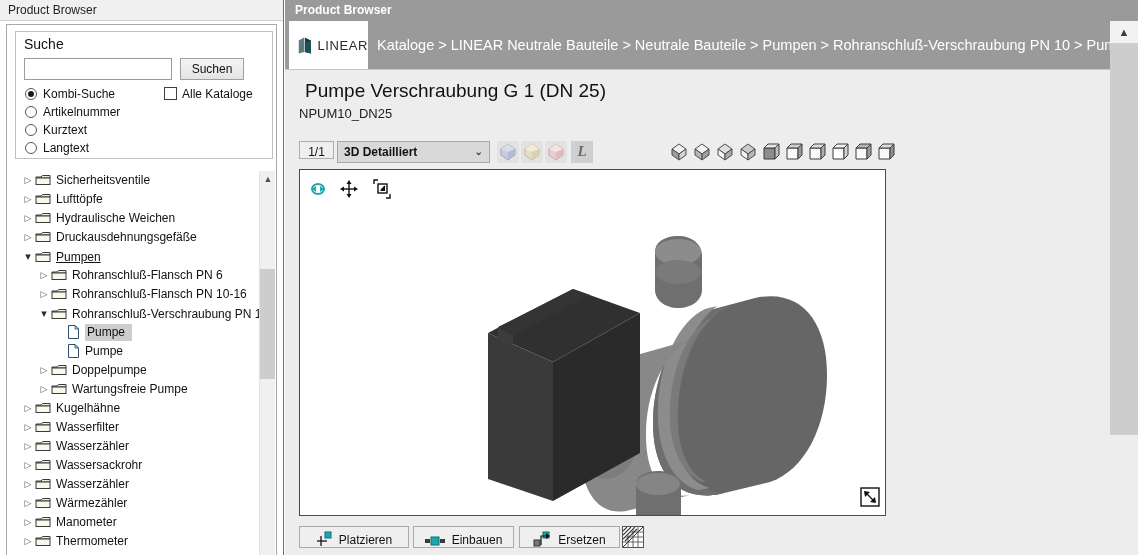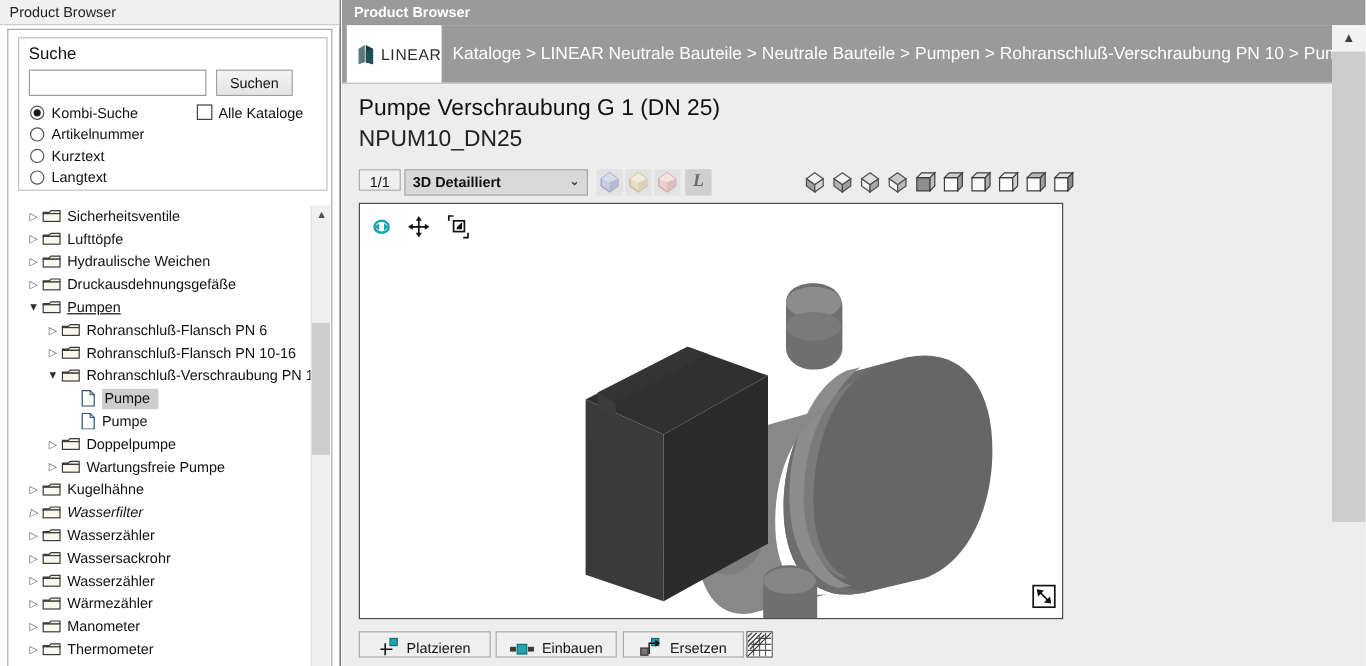--- a/index.html
+++ b/index.html
@@ -208,26 +208,26 @@
     white-space: nowrap; overflow: hidden;
   }
   #breadcrumb .sep { padding: 0 4px; }
 
   #content {
     position: absolute; left: 0; top: 69px; width: 825px; bottom: 0;
     background: #ededed;
     border-top: 1px solid #c6c6c6;
   }
   #prod-title {
-    position: absolute; left: 14px; top: 10px;
+    position: absolute; left: 20px; top: 10px;
     font-size: 19px; color: #111; white-space: nowrap;
   }
   #prod-code {
     position: absolute; left: 14px; top: 36px;
-    font-size: 19px; color: #222; text-align: center;
+    font-size: 13px; color: #222; text-align: center;
   }
 
   
   #tool-row { position: absolute; left: 0; top: 71px; width: 825px; height: 26px; }
   #page-ind {
     position: absolute; left: 14px; top: 0;
     width: 35px; height: 18px; line-height: 20px;
     text-align: center; font-size: 12px; color: #111;
     background: #efefef; border: 1px solid #adadad;
   }
@@ -381,21 +381,21 @@
                     <rect x="1" y="4" width="14" height="6.5" fill="#faf7ec" stroke="#3b3b3b" stroke-width="1"></rect>
                   </svg></span><span class="tlabel">Doppelpumpe</span></div>
               <div class="tnode" style="padding-left: 22px;"><span class="arrow">▷</span><span class="ico-folder"><svg width="16" height="12" viewBox="0 0 16 12">
                     <path d="M1 3 L6 3 L7.5 1.5 L15 1.5 L15 4 L1 4 Z" fill="#f2efe2" stroke="#3b3b3b" stroke-width="1"></path>
                     <rect x="1" y="4" width="14" height="6.5" fill="#faf7ec" stroke="#3b3b3b" stroke-width="1"></rect>
                   </svg></span><span class="tlabel">Wartungsfreie Pumpe</span></div>
               <div class="tnode" style="padding-left: 6px;"><span class="arrow">▷</span><span class="ico-folder"><svg width="16" height="12" viewBox="0 0 16 12">
                     <path d="M1 3 L6 3 L7.5 1.5 L15 1.5 L15 4 L1 4 Z" fill="#f2efe2" stroke="#3b3b3b" stroke-width="1"></path>
                     <rect x="1" y="4" width="14" height="6.5" fill="#faf7ec" stroke="#3b3b3b" stroke-width="1"></rect>
                   </svg></span><span class="tlabel">Kugelhähne</span></div>
-              <div class="tnode" style="padding-left: 6px; font-style: italic;"><span class="arrow">▷</span><span class="ico-folder"><svg width="16" height="12" viewBox="0 0 16 12">
+              <div class="tnode" style="padding-left: 6px;"><span class="arrow">▷</span><span class="ico-folder"><svg width="16" height="12" viewBox="0 0 16 12">
                     <path d="M1 3 L6 3 L7.5 1.5 L15 1.5 L15 4 L1 4 Z" fill="#f2efe2" stroke="#3b3b3b" stroke-width="1"></path>
                     <rect x="1" y="4" width="14" height="6.5" fill="#faf7ec" stroke="#3b3b3b" stroke-width="1"></rect>
                   </svg></span><span class="tlabel">Wasserfilter</span></div>
               <div class="tnode" style="padding-left: 6px;"><span class="arrow">▷</span><span class="ico-folder"><svg width="16" height="12" viewBox="0 0 16 12">
                     <path d="M1 3 L6 3 L7.5 1.5 L15 1.5 L15 4 L1 4 Z" fill="#f2efe2" stroke="#3b3b3b" stroke-width="1"></path>
                     <rect x="1" y="4" width="14" height="6.5" fill="#faf7ec" stroke="#3b3b3b" stroke-width="1"></rect>
                   </svg></span><span class="tlabel">Wasserzähler</span></div>
               <div class="tnode" style="padding-left: 6px;"><span class="arrow">▷</span><span class="ico-folder"><svg width="16" height="12" viewBox="0 0 16 12">
                     <path d="M1 3 L6 3 L7.5 1.5 L15 1.5 L15 4 L1 4 Z" fill="#f2efe2" stroke="#3b3b3b" stroke-width="1"></path>
                     <rect x="1" y="4" width="14" height="6.5" fill="#faf7ec" stroke="#3b3b3b" stroke-width="1"></rect>

